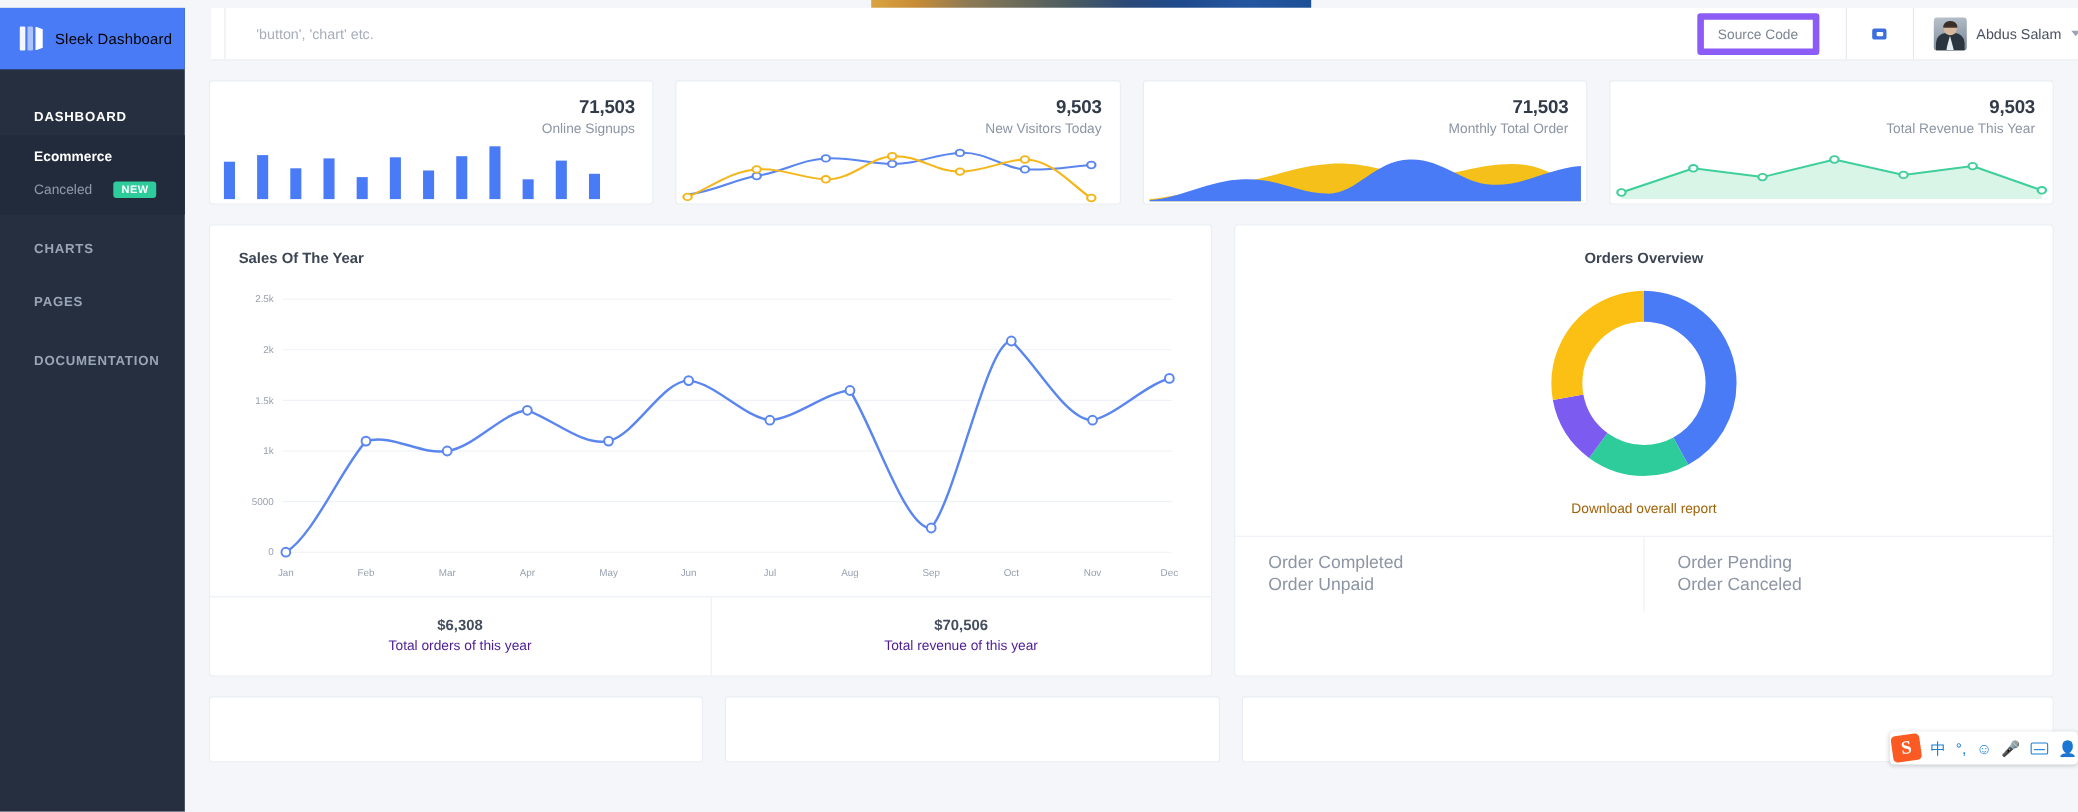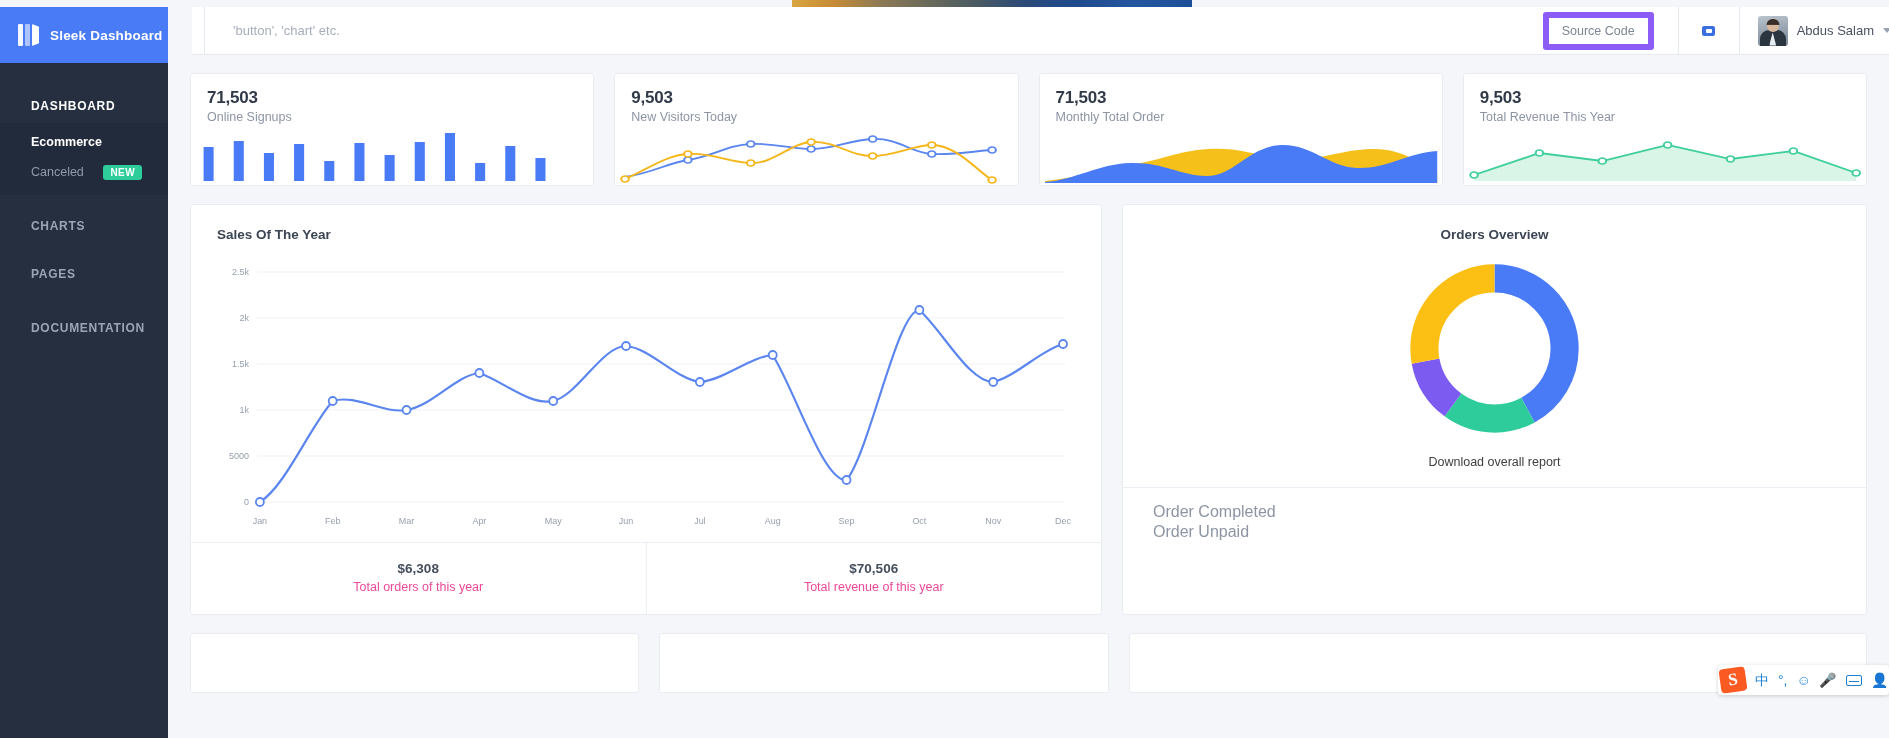--- a/index.html
+++ b/index.html
@@ -33,21 +33,21 @@
   #brand {
     height: 56px; background: #4a7bf7;
     display: flex; align-items: center; padding-left: 18px; gap: 11px;
   }
   #brand .logo-mark { display: flex; align-items: flex-end; gap: 2px; height: 22px; }
   #brand .logo-mark i { display: block; width: 5px; background: #fff; border-radius: 1px; }
   #brand .logo-mark i:nth-child(1) { height: 22px; opacity: .95; }
   #brand .logo-mark i:nth-child(2) { height: 22px; opacity: .55; }
   #brand .logo-mark i:nth-child(3) { height: 22px; opacity: 1; width: 7px;
     clip-path: polygon(0 0, 100% 12%, 100% 88%, 0 100%); }
-  #brand .brand-text { color: #ffffff; font-size: 13.5px; font-weight: 700; letter-spacing: .2px; }
+  #brand .brand-text { color: #000000; font-size: 13.5px; font-weight: 400; letter-spacing: .2px; }
 
   .nav-section { color: #c4ccd8; font-size: 12px; font-weight: 700; letter-spacing: .7px;
     padding: 0 0 0 31px; height: 34px; display: flex; align-items: center; cursor: pointer; }
   .nav-section.active { color: #ffffff; }
   .nav-section.muted { color: #9aa5b5; font-weight: 700; }
   #nav-dashboard { margin-top: 26px; }
   #submenu { background: #222b3b; padding: 4px 0 8px; }
   .sub-item { height: 30px; display: flex; align-items: center; padding-left: 31px;
     font-size: 12.5px; color: #8f9aab; cursor: pointer; }
   .sub-item.active { color: #ffffff; font-weight: 600; }
@@ -96,21 +96,21 @@
     width: 7px; height: 13px; background: #e8edf2; clip-path: polygon(50% 0, 100% 100%, 0 100%); }
   #username { font-size: 13px; color: #4a5160; }
   .chev-down { width: 0; height: 0; border-left: 4.5px solid transparent;
     border-right: 4.5px solid transparent; border-top: 5px solid #9aa3b2; }
 
   
   #main { position: absolute; left: 168px; top: 55px; width: 1721px; height: 683px;
     background: #f4f6f9; overflow: hidden; }
 
   .row { display: flex; gap: 20px; padding: 0 22px; }
-  #stat-row { padding-top: 18px; }
+  #stat-row { padding-top: 18px; text-align: right; }
 
   .card { background: #fff; border: 1px solid #e9edf3; border-radius: 3px; }
 
   .stat-card { flex: 1; height: 113px; padding: 14px 16px 0 16px; position: relative; overflow: hidden; }
   .stat-value { font-size: 17px; font-weight: 700; color: #313a49; letter-spacing: -.2px; }
   .stat-label { font-size: 12.5px; color: #8d95a4; margin-top: 2px; }
   .stat-chart { position: absolute; left: 0; right: 0; bottom: 0; height: 62px; }
   .stat-chart svg { display: block; width: 100%; height: 100%; }
 
   
@@ -122,24 +122,24 @@
   #sales-title { padding: 22px 0 0 26px; }
   #orders-title { text-align: center; padding-top: 22px; font-size: 13.5px; font-weight: 700; color: #3c4553; }
 
   #sales-plot { height: 300px; padding: 10px 14px 0 14px; }
   #sales-plot svg { display: block; width: 100%; height: 100%; }
 
   .footer-split { display: flex; border-top: 1px solid #ebeff4; }
   .footer-cell { flex: 1; text-align: center; padding: 18px 0 20px; }
   .footer-cell + .footer-cell { border-left: 1px solid #ebeff4; }
   .footer-value { font-size: 13.5px; font-weight: 700; color: #454e5d; }
-  .footer-label { font-size: 12.5px; color: #ec4899; margin-top: 4px; }
+  .footer-label { font-size: 12.5px; color: #4c1d95; margin-top: 4px; }
 
   #donut-wrap { display: flex; justify-content: center; padding-top: 14px; }
-  #download-report { text-align: center; font-size: 12.5px; color: #404040; padding: 14px 0 18px; cursor: pointer; }
+  #download-report { text-align: center; font-size: 12.5px; color: #a16207; padding: 14px 0 18px; cursor: pointer; }
 
   .status-grid { display: flex; border-top: 1px solid #ebeff4; }
   .status-col { flex: 1; padding: 14px 0 14px 30px; }
   .status-col + .status-col { border-left: 1px solid #ebeff4; }
   .status-item { font-size: 16px; color: #8d95a4; line-height: 20px; }
 
   
   #bottom-row { padding-top: 18px; }
   .bottom-card { height: 60px; }
   #bottom-a { width: 449px; }
@@ -418,20 +418,24 @@
         </svg>
       </div>
 
       <div id="download-report">Download overall report</div>
 
       <div class="status-grid">
         <div class="status-col">
           <div class="status-item">Order Completed</div>
           <div class="status-item">Order Unpaid</div>
         </div>
+        <div class="status-col">
+          <div class="status-item">Order Pending</div>
+          <div class="status-item">Order Canceled</div>
+        </div>
       </div>
     </div>
   </section>
 
   <section class="row" id="bottom-row">
     <div class="card bottom-card" id="bottom-a"></div>
     <div class="card bottom-card" id="bottom-b"></div>
     <div class="card bottom-card" id="bottom-c"></div>
   </section>
 

